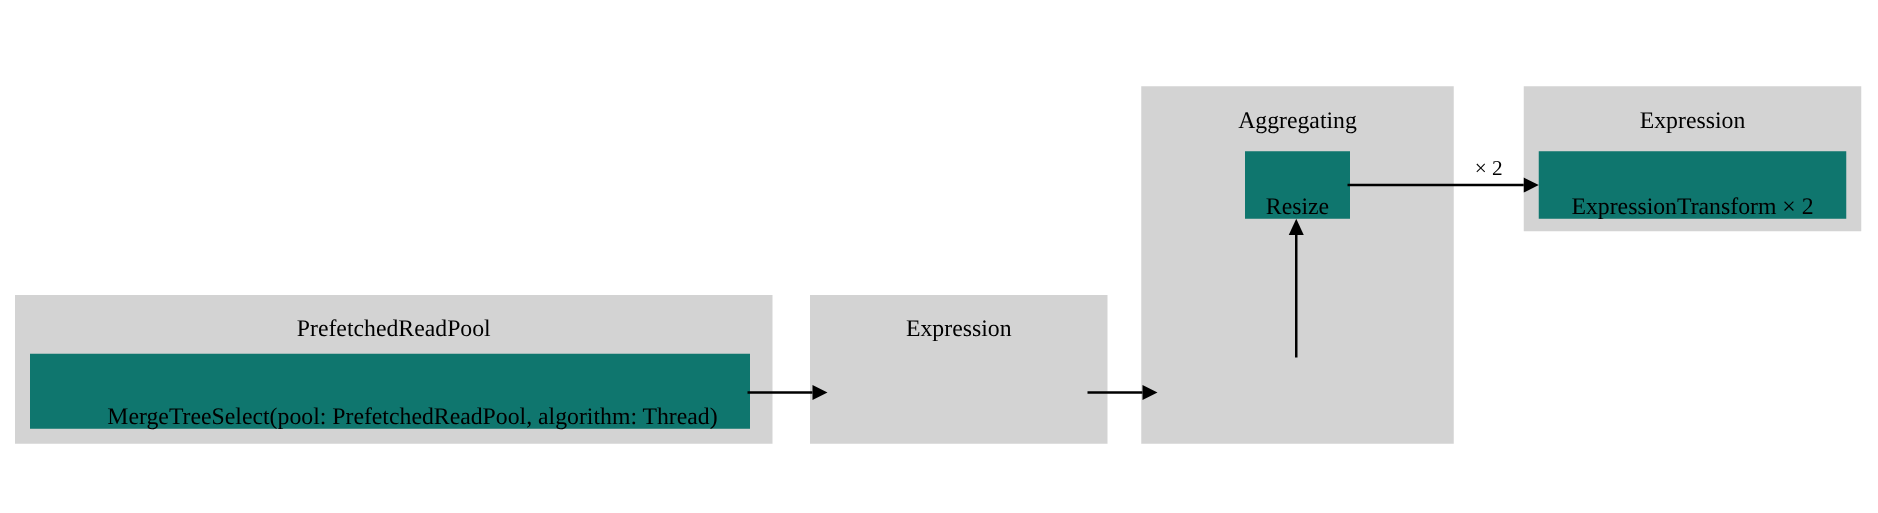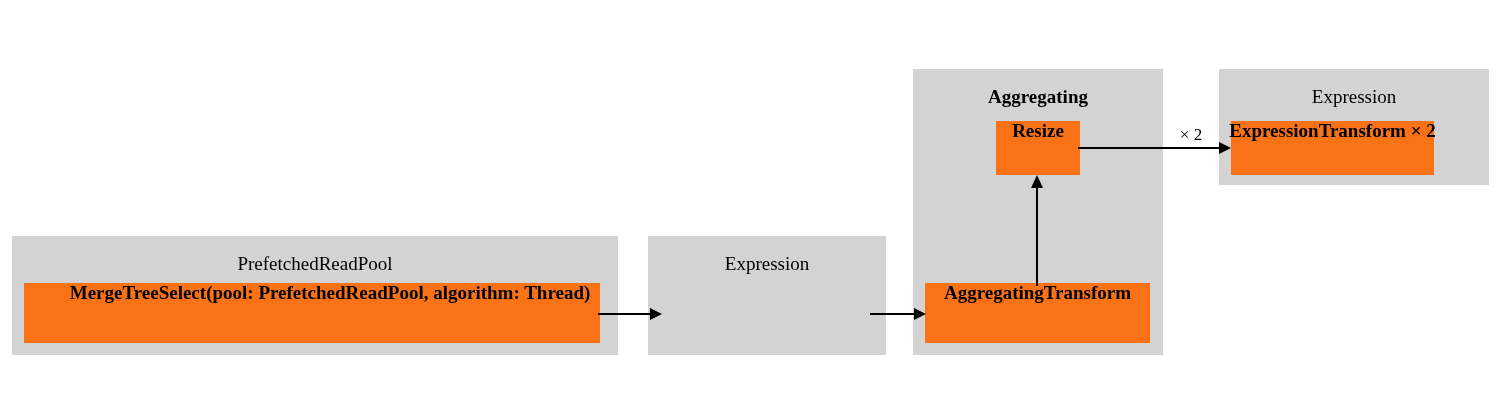--- a/index.html
+++ b/index.html
@@ -26,26 +26,25 @@
     left: 0;
     right: 0;
     text-align: center;
     font-size: 19px;
     color: #000000;
     line-height: 1;
     white-space: nowrap;
   }
   .node {
     position: absolute;
-    background: #f97316;
+    background: #0f766e;
     box-sizing: border-box;
     display: flex;
-    align-items: flex-start;
+    align-items: flex-end;
     justify-content: center;
-    font-weight: bold;
   }
   .node-label {
     font-size: 19px;
     color: #000000;
     white-space: nowrap;
     line-height: 1;
     padding: 0 12px;
   }
   .edge {
     position: absolute;
@@ -69,34 +68,31 @@
     <div class="cluster-title" style="top:18px;">PrefetchedReadPool</div>
   </div>
   <div class="node" style="left:24px; top:283px; width:576px; height:60px;padding-left:36px;">
     <span class="node-label">MergeTreeSelect(pool: PrefetchedReadPool, algorithm: Thread)</span>
   </div>
 
   <div class="cluster" style="left:648px; top:236px; width:238px; height:119px;">
     <div class="cluster-title" style="top:18px;">Expression</div>
   </div>
 
-  <div class="cluster" style="left:913px; top:69px; width:250px; height:286px;font-weight:bold;">
+  <div class="cluster" style="left:913px; top:69px; width:250px; height:286px;">
     <div class="cluster-title" style="top:18px;">Aggregating</div>
   </div>
   <div class="node" style="left:996px; top:121px; width:84px; height:54px;">
     <span class="node-label">Resize</span>
   </div>
-  <div class="node" style="left:925px; top:283px; width:225px; height:60px;">
-    <span class="node-label">AggregatingTransform</span>
-  </div>
 
   <div class="cluster" style="left:1219px; top:69px; width:270px; height:116px;">
     <div class="cluster-title" style="top:18px;">Expression</div>
   </div>
-  <div class="node" style="left:1231px; top:121px; width:203px; height:54px;">
+  <div class="node" style="left:1231px; top:121px; width:246px; height:54px;">
     <span class="node-label">ExpressionTransform × 2</span>
   </div>
 
   <svg class="edge" style="left:598px; top:300px;" width="66" height="30" viewBox="0 0 66 30">
     <line x1="0" y1="14" x2="52" y2="14" stroke="#000000" stroke-width="2"></line>
     <polygon points="52,8 64,14 52,20" fill="#000000"></polygon>
   </svg>
 
   <svg class="edge" style="left:870px; top:300px;" width="60" height="30" viewBox="0 0 60 30">
     <line x1="0" y1="14" x2="44" y2="14" stroke="#000000" stroke-width="2"></line>

